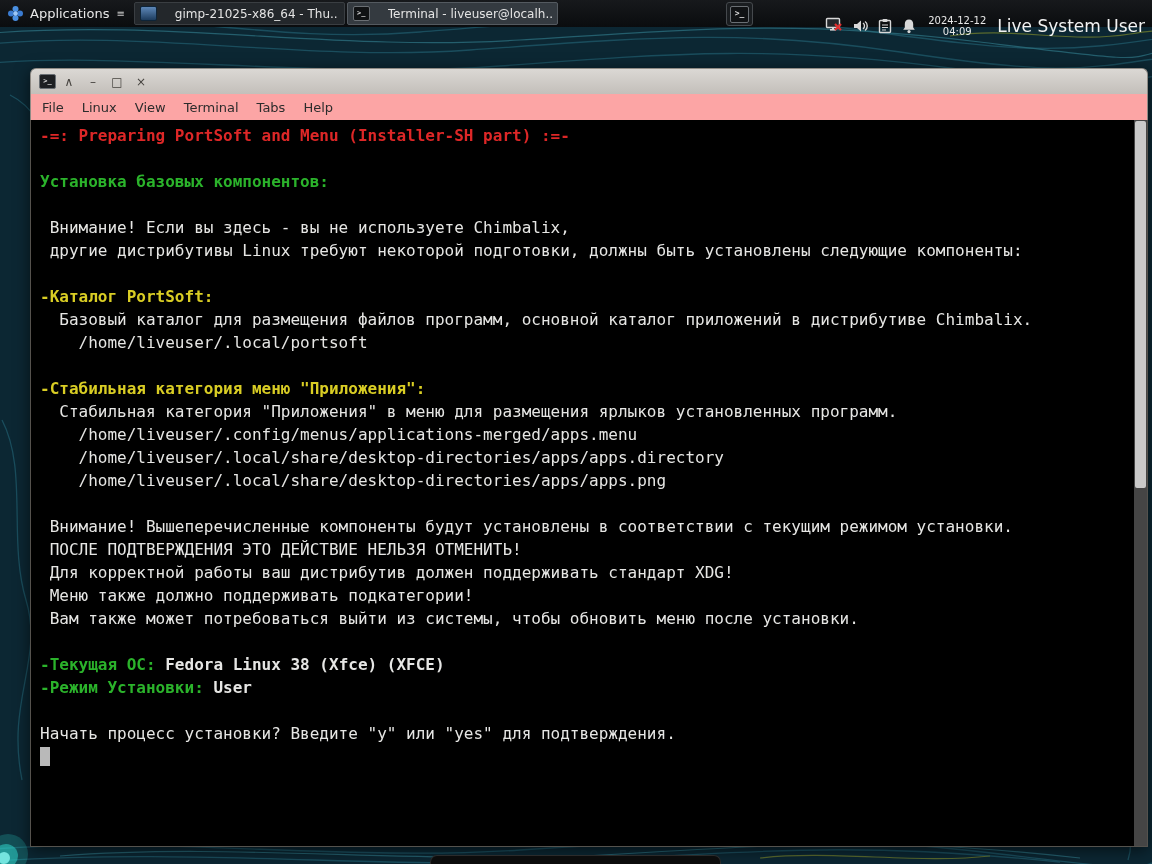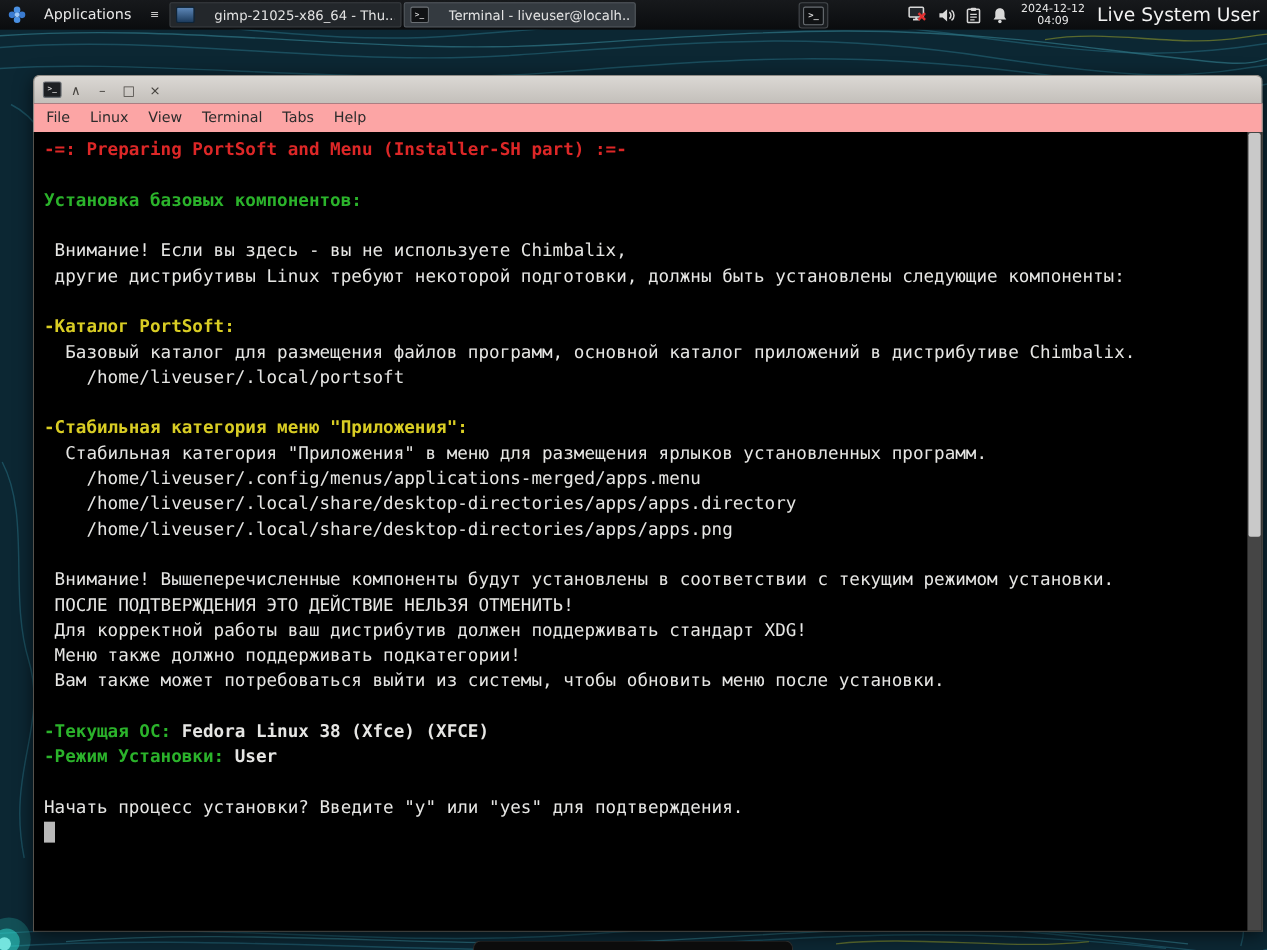--- a/index.html
+++ b/index.html
@@ -8,42 +8,42 @@
     background:#0c2733;font-family:"DejaVu Sans",sans-serif;
   }
   .wallpaper{position:absolute;left:0;top:0;width:1152px;height:864px;}
 
   
   .panel{
     position:absolute;top:0;left:0;width:1152px;height:27px;z-index:5;
     background:linear-gradient(#17191c,#0a0c0e);
     display:flex;align-items:center;color:#e8e8e8;
   }
-  .app-btn{display:flex;align-items:center;gap:16px;height:27px;padding:0 7px;font-size:13px;cursor:default;}
+  .app-btn{display:flex;align-items:center;gap:6px;height:27px;padding:0 7px;font-size:13px;cursor:default;}
   .menu-lines{font-size:10px;color:#c8c8c8;margin-left:1px;}
   .task{
     display:flex;align-items:center;gap:18px;width:199px;height:21px;margin-left:2px;padding:0 5px;
     background:#23272b;border:1px solid #3a3e42;border-radius:2px;font-size:12px;color:#e4e4e4;overflow:hidden;
   }
   .task.active{background:#343a40;border-color:#545a60;}
   .tlabel{white-space:nowrap;overflow:hidden;}
   .icon-fm{width:15px;height:13px;flex:none;border-radius:2px;
     background:linear-gradient(#5d87b8,#1d3c5e);border:1px solid #0e2438;}
   .icon-term{
     width:15px;height:13px;flex:none;background:#101214;border:1px solid #6a6f74;border-radius:2px;
     color:#dadada;font:bold 7px "DejaVu Sans Mono",monospace;
     display:flex;align-items:center;justify-content:center;line-height:1;
   }
   .launcher{
     position:absolute;left:726px;top:2px;width:25px;height:22px;z-index:6;
     display:flex;align-items:center;justify-content:center;
     background:#1a1d20;border:1px solid #45494d;border-radius:3px;
   }
   .launcher .icon-term{width:17px;height:15px;font-size:8px;}
-  .panel-right{position:absolute;right:0;top:0;height:27px;display:flex;align-items:center;gap:11px;padding-right:7px;}
+  .panel-right{position:absolute;right:0;top:12px;height:27px;display:flex;align-items:center;gap:11px;padding-right:7px;}
   .tray{display:flex;align-items:center;gap:9px;}
   .tray svg{display:block;}
   .clock{display:flex;flex-direction:column;align-items:center;font-size:10px;line-height:11px;color:#e8e8e8;}
   .user{font-size:17px;color:#f2f2f2;}
 
   
   .window{
     position:absolute;left:30px;top:68px;width:1118px;height:779px;z-index:4;
     border-radius:7px 7px 0 0;box-shadow:0 3px 16px rgba(0,0,0,.6);
   }

